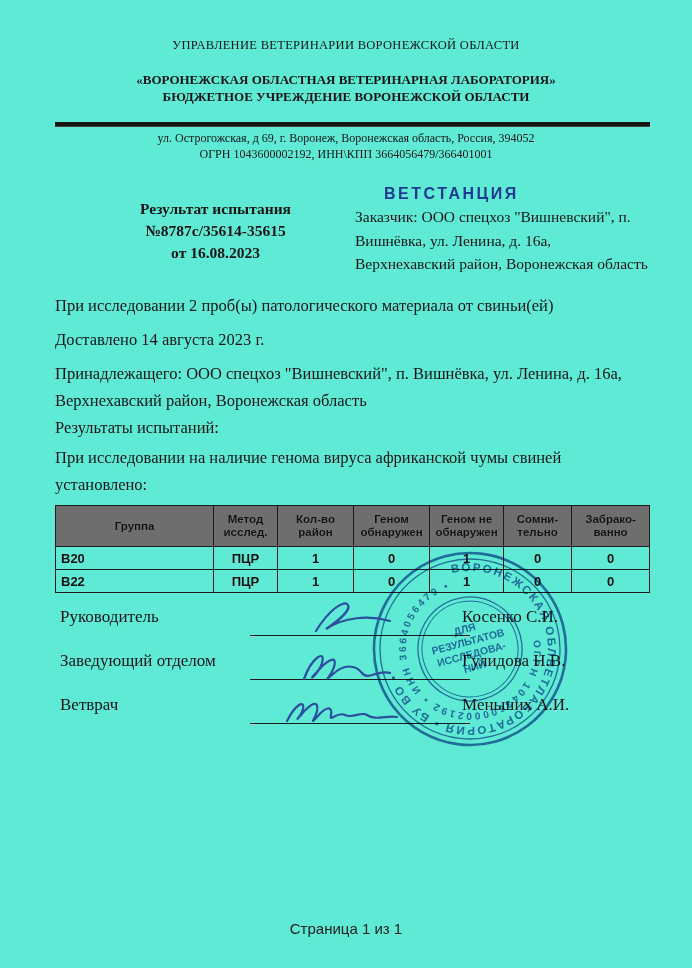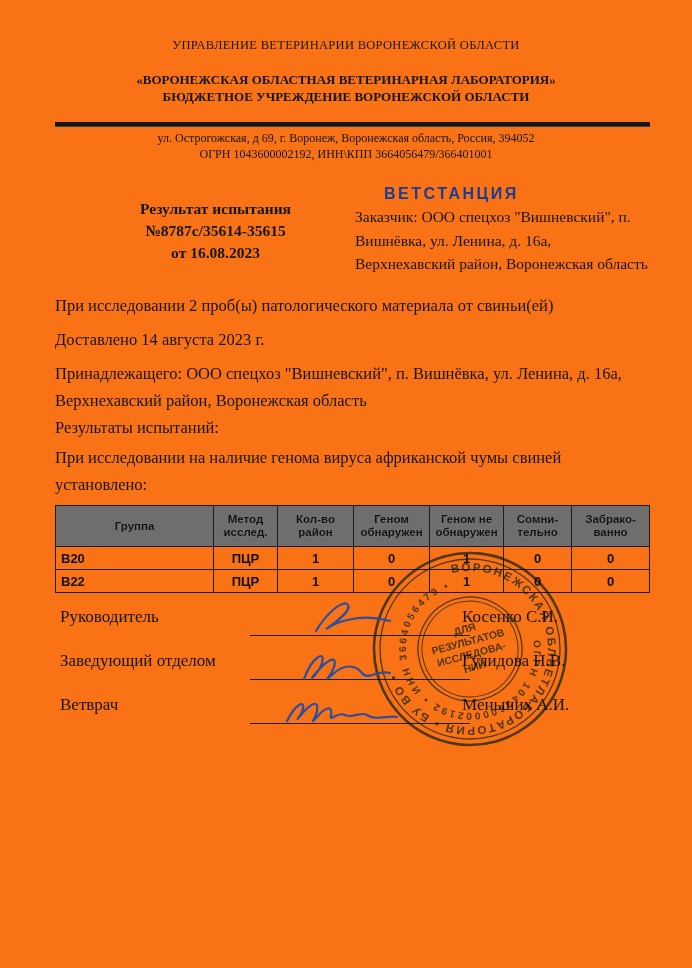--- a/index.html
+++ b/index.html
@@ -1,20 +1,20 @@
 <!DOCTYPE html>
 <html><head>
 <meta charset="utf-8">
 <style>
   html,body{margin:0;padding:0;}
   body{background:#e8e8e8;}
   .page{
     position:relative;
     width:692px;height:968px;
-    background:#f97316;
+    background:#5eead4;
     margin:0 auto;
     overflow:hidden;
     font-family:"Liberation Serif", serif;
     color:#161616;
   }
   .abs{position:absolute;}
   .center{text-align:center;}
   
   .org-dept{top:38px;left:0;width:692px;font-size:12.5px;letter-spacing:.3px;}
   .org-name{top:71px;left:0;width:692px;font-size:13px;font-weight:bold;line-height:17px;}
@@ -173,13 +173,14 @@
           <text x="114" y="97" text-anchor="middle" font-family="Liberation Sans, sans-serif" font-size="10.5" font-weight="bold" fill="#3c64ad" stroke="none">ДЛЯ</text>
           <text x="114" y="110" text-anchor="middle" font-family="Liberation Sans, sans-serif" font-size="10.5" font-weight="bold" fill="#3c64ad" stroke="none">РЕЗУЛЬТАТОВ</text>
           <text x="114" y="123" text-anchor="middle" font-family="Liberation Sans, sans-serif" font-size="10.5" font-weight="bold" fill="#3c64ad" stroke="none">ИССЛЕДОВА-</text>
           <text x="114" y="136" text-anchor="middle" font-family="Liberation Sans, sans-serif" font-size="10.5" font-weight="bold" fill="#3c64ad" stroke="none">НИЙ</text>
         </g>
       </svg>
     </div>
 
   </div>
 
+  <div class="abs center page-num">Страница 1 из 1</div>
 </div>
 
 </body></html>

